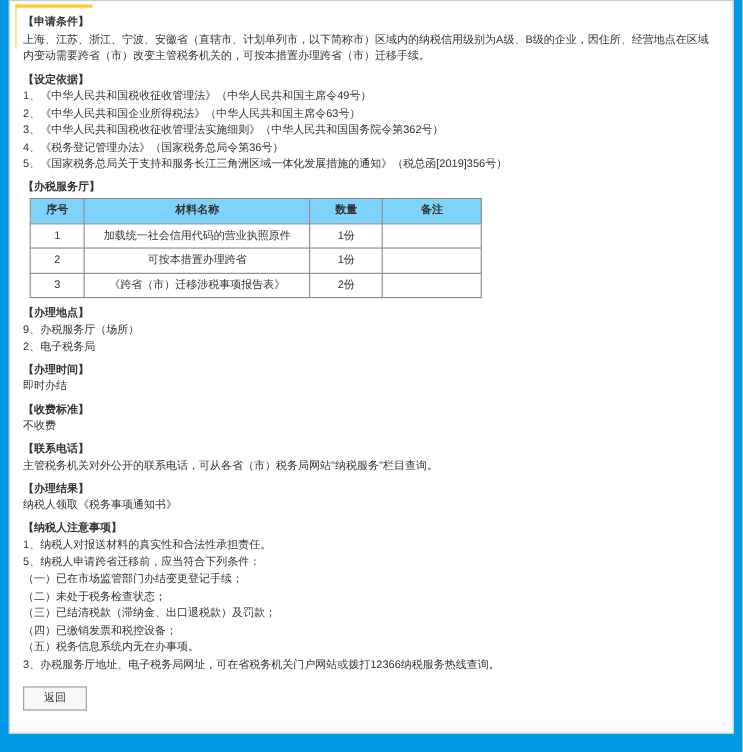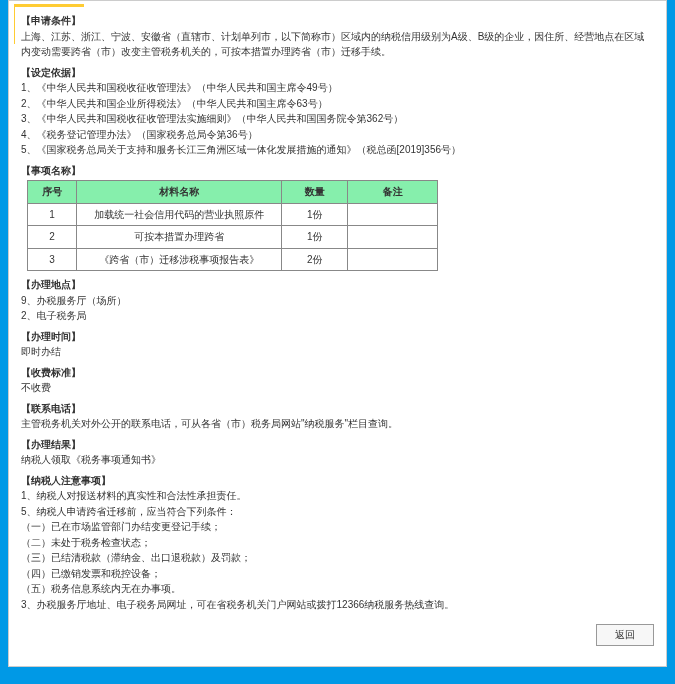--- a/index.html
+++ b/index.html
@@ -5,22 +5,22 @@
 * { box-sizing: border-box; margin: 0; padding: 0; }
 body { font-family: "Microsoft YaHei", SimSun, Arial, sans-serif; background: #0099e6; width: 675px; height: 684px; overflow: hidden; }
 .outer { background: #fff; margin: 0 8px; padding: 6px; border: 1px solid #ccc; }
 .corner-deco { position: absolute; left: 14px; top: 4px; width: 70px; height: 40px; border-left: 4px solid #ffcc33; border-top: 4px solid #ffcc33; pointer-events: none; }
 .content { background: #fff; font-size: 10px; line-height: 1.55; color: #333; padding: 4px 6px 10px 6px; position: relative; }
 .section { margin: 2px 0 5px 0; }
 .label { font-weight: bold; display: block; }
 .text { display: block; }
 table { border-collapse: collapse; width: 65%; margin: 2px 0 6px 6px; }
 th, td { border: 1px solid #888; font-size: 10px; padding: 3px 4px; text-align: center; }
-th { background: #86efac; font-weight: bold; }
-.btn-row { text-align: right; margin: 12px 0 4px 0; }
+th { background: #7dd3fc; font-weight: bold; }
+.btn-row { text-align: left; margin: 12px 0 4px 0; }
 .back-btn { display: inline-block; border: 1px solid #999; padding: 2px 18px; font-size: 10px; background: #f7f7f7; cursor: pointer; }
 </style>
 </head>
 <body>
 
 <div class="corner-deco"></div>
 
 <div class="outer">
   <div class="content">
 
@@ -33,21 +33,21 @@
     <div class="section">
       <span class="label">【设定依据】</span>
       <span class="text">1、《中华人民共和国税收征收管理法》（中华人民共和国主席令49号）</span>
       <span class="text">2、《中华人民共和国企业所得税法》（中华人民共和国主席令63号）</span>
       <span class="text">3、《中华人民共和国税收征收管理法实施细则》（中华人民共和国国务院令第362号）</span>
       <span class="text">4、《税务登记管理办法》（国家税务总局令第36号）</span>
       <span class="text">5、《国家税务总局关于支持和服务长江三角洲区域一体化发展措施的通知》（税总函[2019]356号）</span>
     </div>
 
     <div class="section">
-      <span class="label">【事项名称】</span>
+      <span class="label">【办税服务厅】</span>
       <table>
         <tbody>
             <tr>
           <th style="width:12%">序号</th>
           <th style="width:50%">材料名称</th>
           <th style="width:16%">数量</th>
           <th style="width:22%">备注</th>
         </tr>
         <tr>
           <td>1</td>

